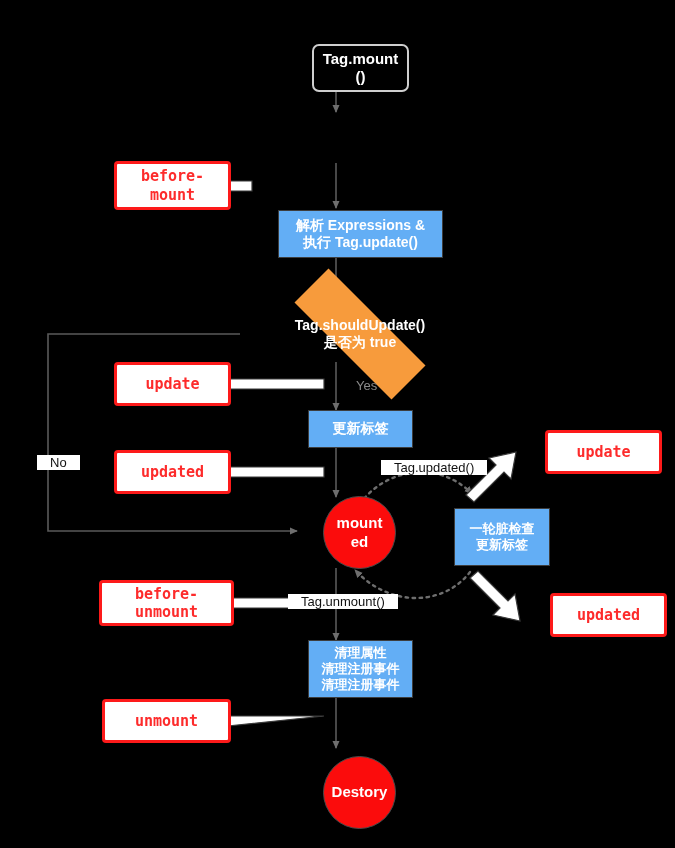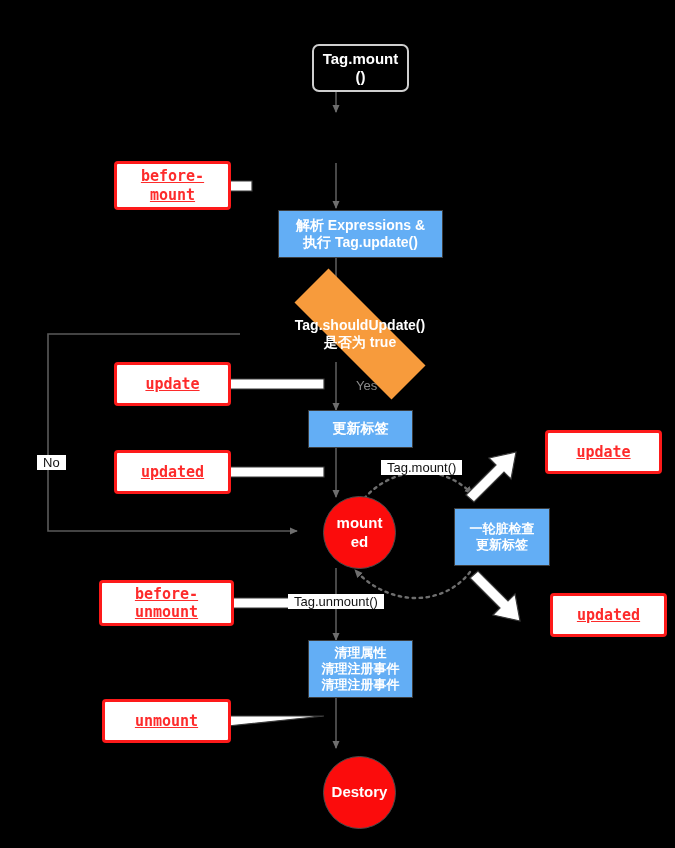--- a/index.html
+++ b/index.html
@@ -56,21 +56,20 @@
   .n-proc.small { font-size: 13px; }
   
   .n-evt {
     background: #ffffff;
     border: 3px solid #fd1a1a;
     border-radius: 4px;
     color: #fd2b2b;
     font-weight: bold;
     font-size: 15px;
     font-family: "DejaVu Sans Mono", "Liberation Mono", monospace;
-    text-decoration: underline;
   }
   
   .n-dec {
     background: transparent;
     color: #ffffff;
     font-weight: bold;
     font-size: 14px;
   }
   .n-dec .dia {
     position: absolute;
@@ -97,21 +96,21 @@
   
   .edge-label {
     position: absolute;
     z-index: 4;
     font-size: 13px;
     white-space: nowrap;
   }
   .edge-label.boxed {
     background: #ffffff;
     color: #111111;
-    padding: 0 6px;
+    padding: 0 13px;
   }
   .edge-label.plain {
     color: #8a8a8a;
     background: transparent;
   }
 </style>
 </head>
 <body>
 
 <div id="canvas">
@@ -251,17 +250,17 @@
   </div>
 
   <div class="node n-state" style="left:299px; top:756px; width:73px; height:73px;">
     <span>Destory</span>
   </div>
 
   <div class="edge-label plain" style="left:356px; top:378px;">Yes</div>
 
   <div class="edge-label boxed" style="left:37px; top:455px;">No</div>
 
-  <div class="edge-label boxed" style="left:381px; top:460px;">Tag.mount()</div>
+  <div class="edge-label boxed" style="left:381px; top:460px;">Tag.updated()</div>
 
   <div class="edge-label boxed" style="left:288px; top:594px;text-align:center;">Tag.unmount()</div>
 
 </div>
 
 </body></html>

